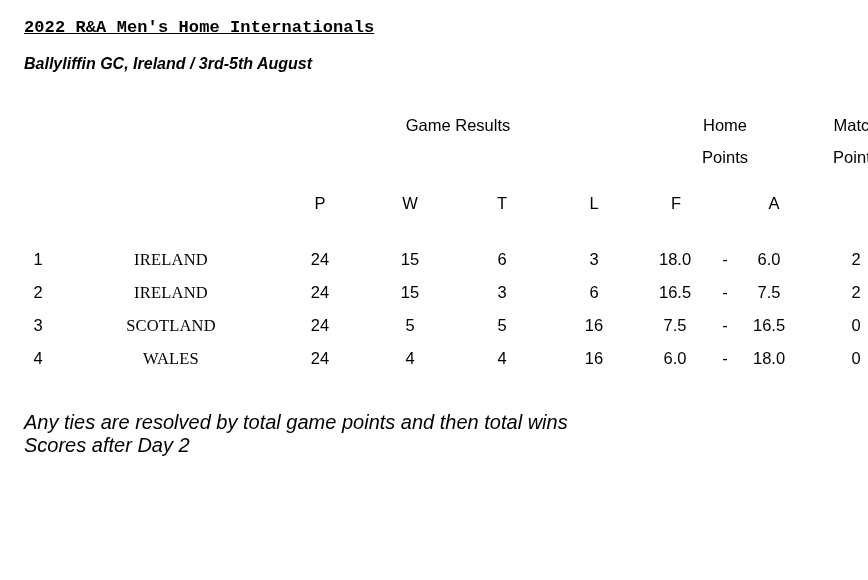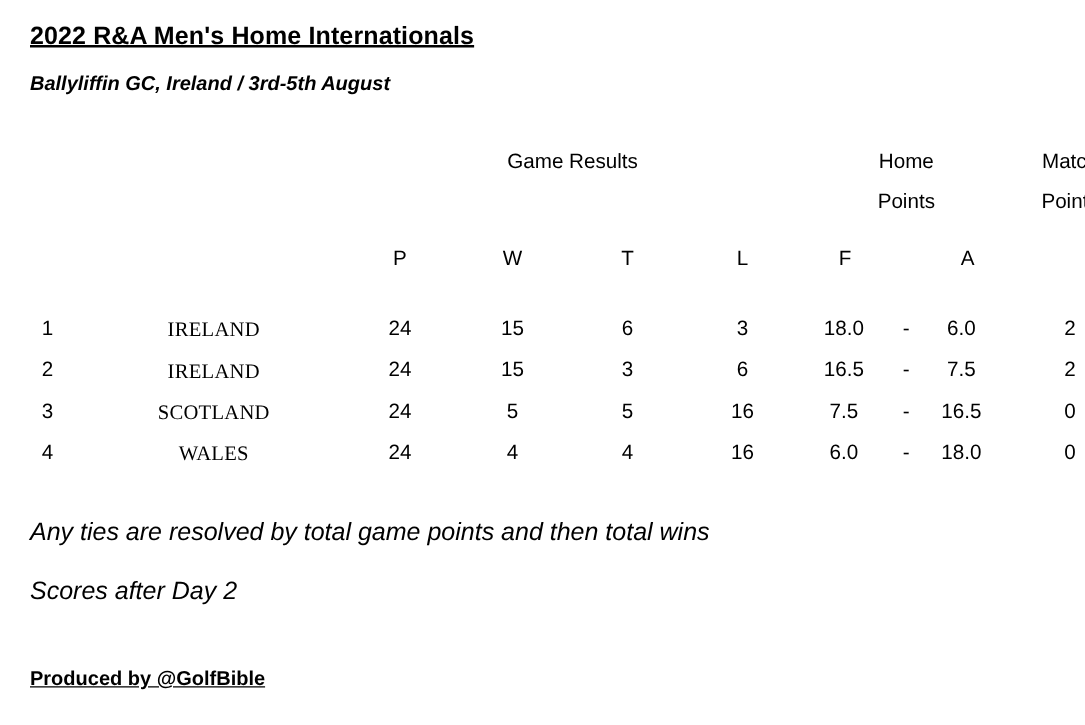--- a/index.html
+++ b/index.html
@@ -16,25 +16,26 @@
     overflow: hidden;
   }
   .page {
     position: relative;
     width: 868px;
     height: 580px;
     box-sizing: border-box;
     padding: 18px 24px 0 24px;
   }
   .title {
-    font-size: 20px;
+    font-size: 17px;
     font-weight: bold;
     text-decoration: underline;
     letter-spacing: 0.1px;
     margin: 0 0 18px 0;
+    font-family: Liberation Mono, monospace;
   }
   .subtitle {
     font-size: 16px;
     font-style: italic;
     margin: 0 0 34px 0;
     font-weight: bold;
   }
 
   table.standings {
     border-collapse: collapse;
@@ -101,21 +102,21 @@
   td.ga { text-align: right; padding-right: 10px !important; }
   td.dash { font-weight: bold; text-align: center; }
   td.match { font-weight: bold; text-align: center; }
 
   .note {
     font-size: 20px;
     font-style: italic;
     margin: 0;
   }
   .note-1 { margin-top: 36px; }
-  .note-2 { margin-top: 24px; }
+  .note-2 { }
   .footer {
     font-size: 16px;
     font-weight: bold;
     text-decoration: underline;
     margin-top: 50px;
   }
 </style>
 </head>
 <body>
 
@@ -214,15 +215,14 @@
         <td class="gf">6.0</td>
         <td class="dash">-</td>
         <td class="ga">18.0</td>
         <td class="match">0</td>
       </tr>
     </tbody>
   </table>
 
   <div class="note note-1">Any ties are resolved by total game points and then total wins</div>
   <div class="note note-2">Scores after Day 2</div>
-  <div class="footer">Produced by @GolfBible</div>
 
 </div>
 
 </body></html>

